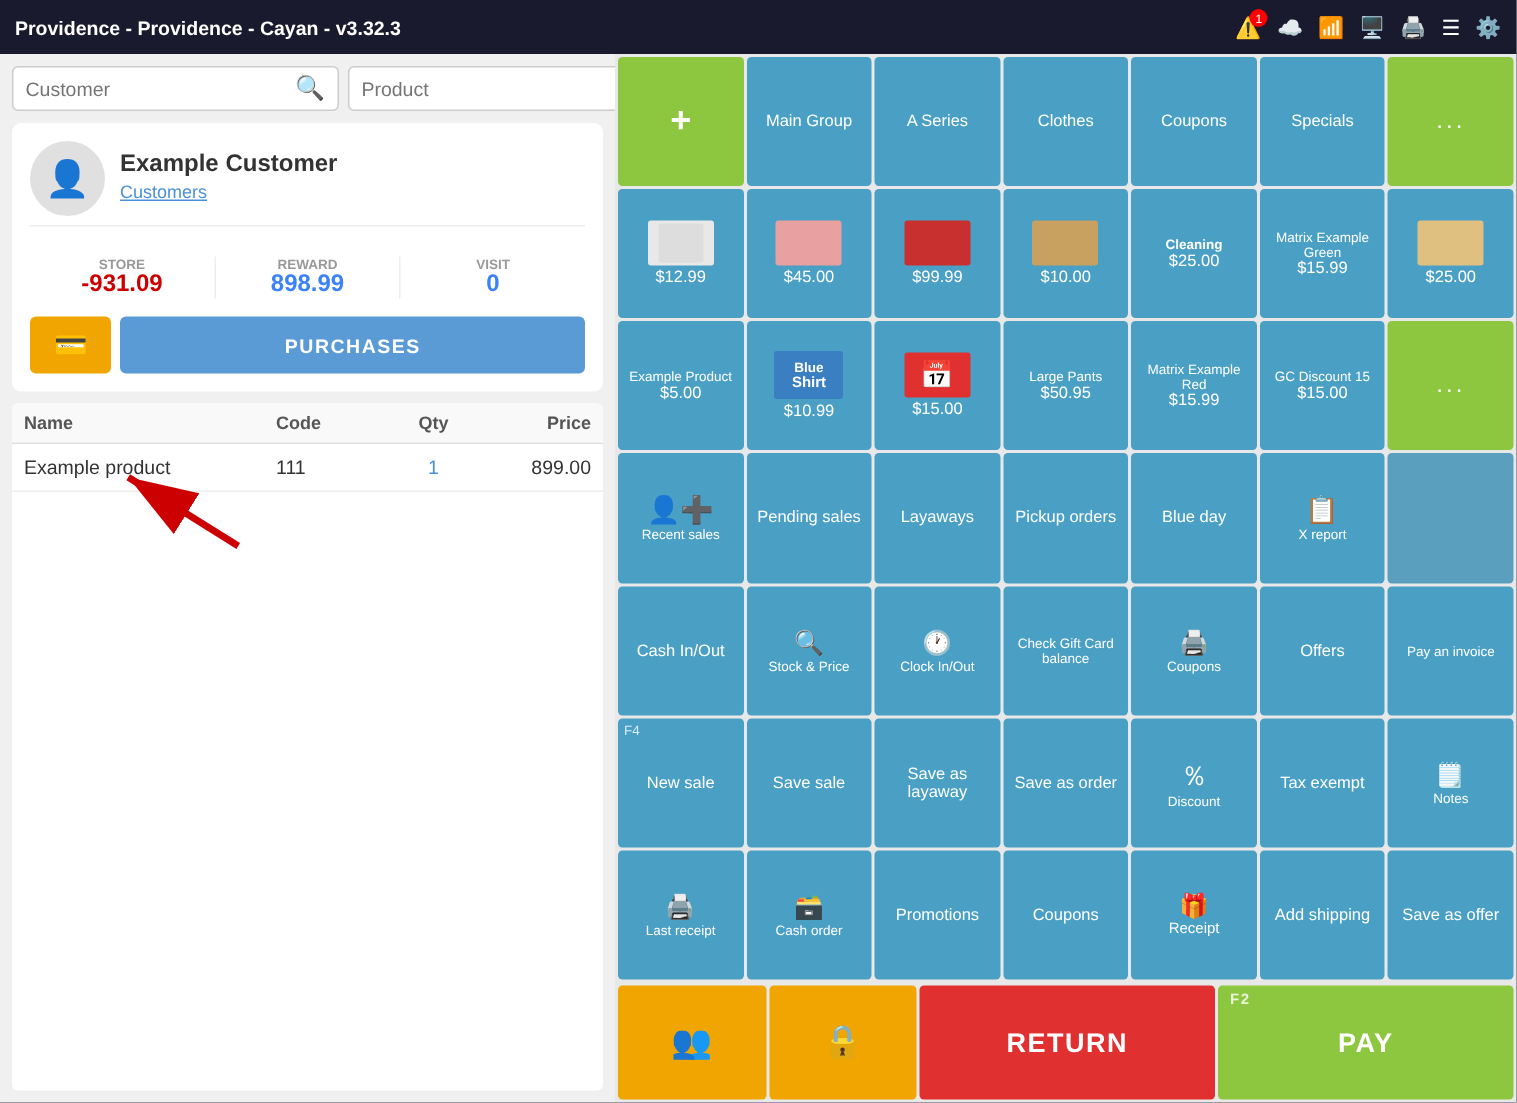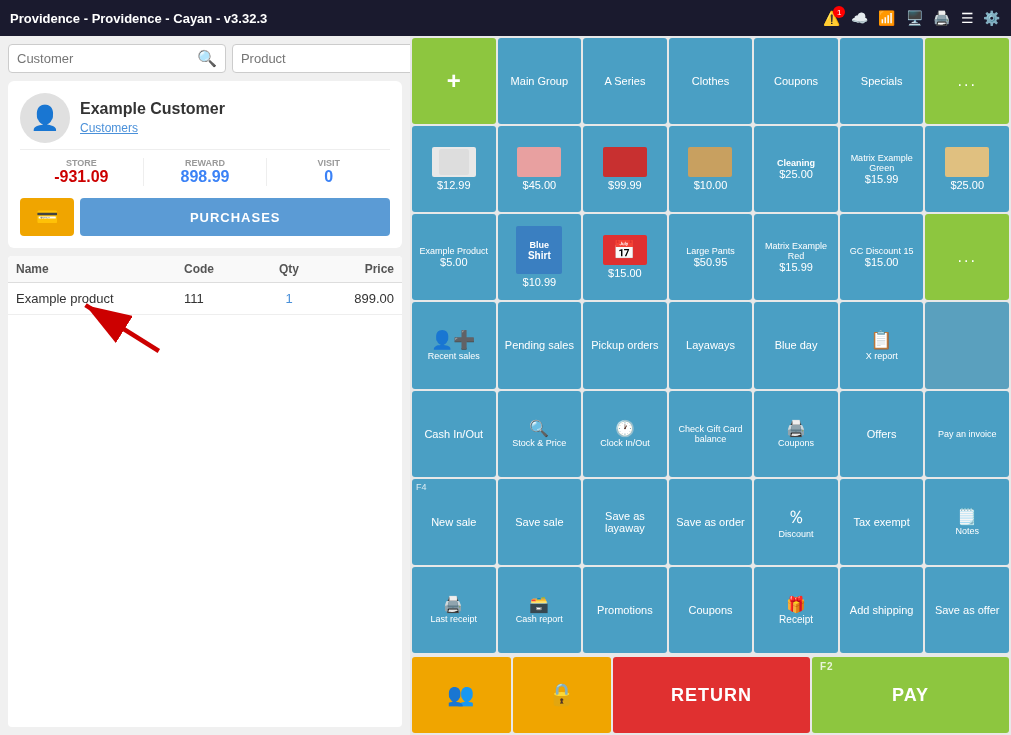--- a/index.html
+++ b/index.html
@@ -83,21 +83,21 @@
       font-size: 24px;
       color: #999;
     }
     .customer-details h2 { font-size: 16px; color: #333; }
     .customer-details .customer-link { color: #4a90d9; font-size: 12px; text-decoration: underline; cursor: pointer; text-align: center; }
 
     .customer-stats {
       display: flex;
       gap: 0;
       border-top: 1px solid #eee;
-      padding-top: 8px;
+      padding-top: 20px;
     }
     .stat-item {
       flex: 1;
       text-align: center;
       border-right: 1px solid #eee;
     }
     .stat-item:last-child { border-right: none; }
     .stat-label { font-size: 9px; color: #999; text-transform: uppercase; font-weight: bold; }
     .stat-value { font-size: 16px; font-weight: bold; color: #3b82f6; }
     .stat-value.negative { color: #cc0000; }
@@ -229,21 +229,21 @@
     }
     .bottom-btn.yellow { background: #f0a500; font-size: 22px; }
     .bottom-btn.yellow-lock { background: #f0a500; font-size: 22px; }
     .bottom-btn.return { background: #e03030; font-size: 18px; letter-spacing: 1px; }
     .bottom-btn.pay { background: #8dc63f; font-size: 18px; letter-spacing: 1px; }
 
     
     .product-thumb-blue-shirt {
       background: #3a7fc1;
       width: 46px;
-      height: 48px;
+      height: 32px;
       border-radius: 2px;
       display: flex;
       align-items: center;
       justify-content: center;
       color: white;
       font-size: 8px;
       font-weight: bold;
       margin-bottom: 2px;
       flex-direction: column;
     }
@@ -427,24 +427,24 @@
         </button>
 
       <button class="grid-btn">
         <span style="font-size:18px;">👤➕</span>
         <span style="font-size:9px;">Recent sales</span>
       </button>
       <button class="grid-btn">
         <span>Pending sales</span>
       </button>
       <button class="grid-btn">
+        <span>Layaways</span>
+      </button>
+      <button class="grid-btn">
         <span>Pickup orders</span>
-      </button>
-      <button class="grid-btn">
-        <span>Layaways</span>
       </button>
       <button class="grid-btn">
         <span>Blue day</span>
       </button>
       <button class="grid-btn">
         <span style="font-size:18px;">📋</span>
         <span style="font-size:9px;">X report</span>
       </button>
       <button class="grid-btn" style="background:#5aa0be;"></button>
 
@@ -497,21 +497,21 @@
         <span style="font-size:16px;">🗒️</span>
         <span style="font-size:9px;">Notes</span>
       </button>
 
       <button class="grid-btn">
         <span style="font-size:16px;">🖨️</span>
         <span style="font-size:9px;">Last receipt</span>
       </button>
       <button class="grid-btn">
         <span style="font-size:16px;">🗃️</span>
-        <span style="font-size:9px;">Cash report</span>
+        <span style="font-size:9px;">Cash order</span>
       </button>
       <button class="grid-btn">
         <span>Promotions</span>
       </button>
       <button class="grid-btn">
         <span>Coupons</span>
       </button>
       <button class="grid-btn">
         <span style="font-size:16px;">🎁</span>
         <span style="font-size:10px;">Receipt</span>

